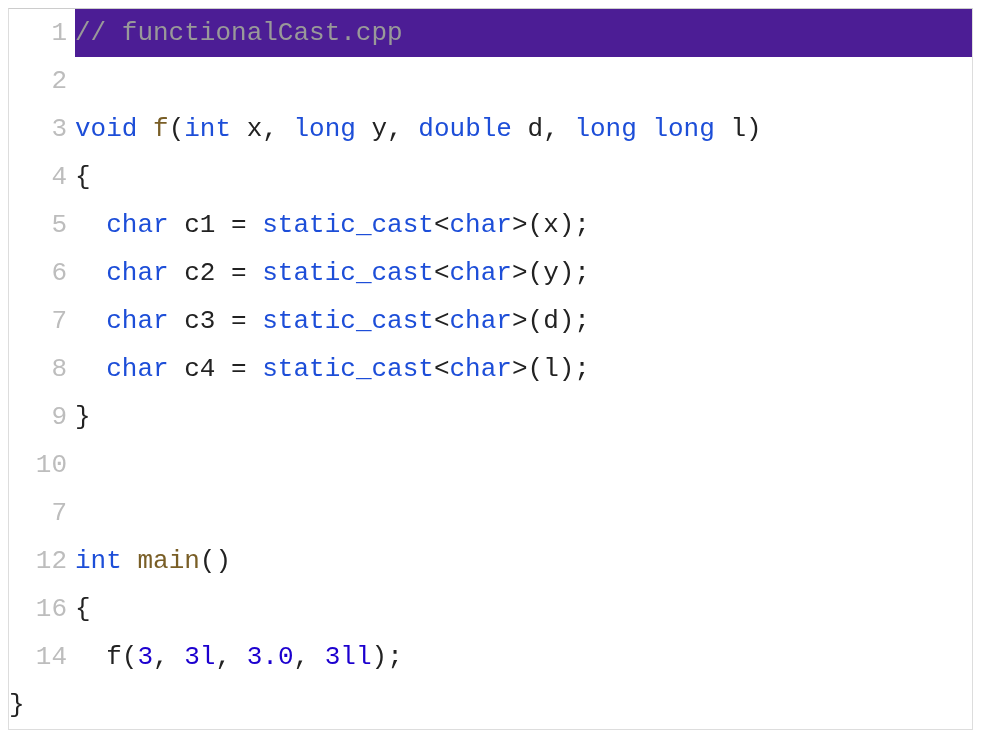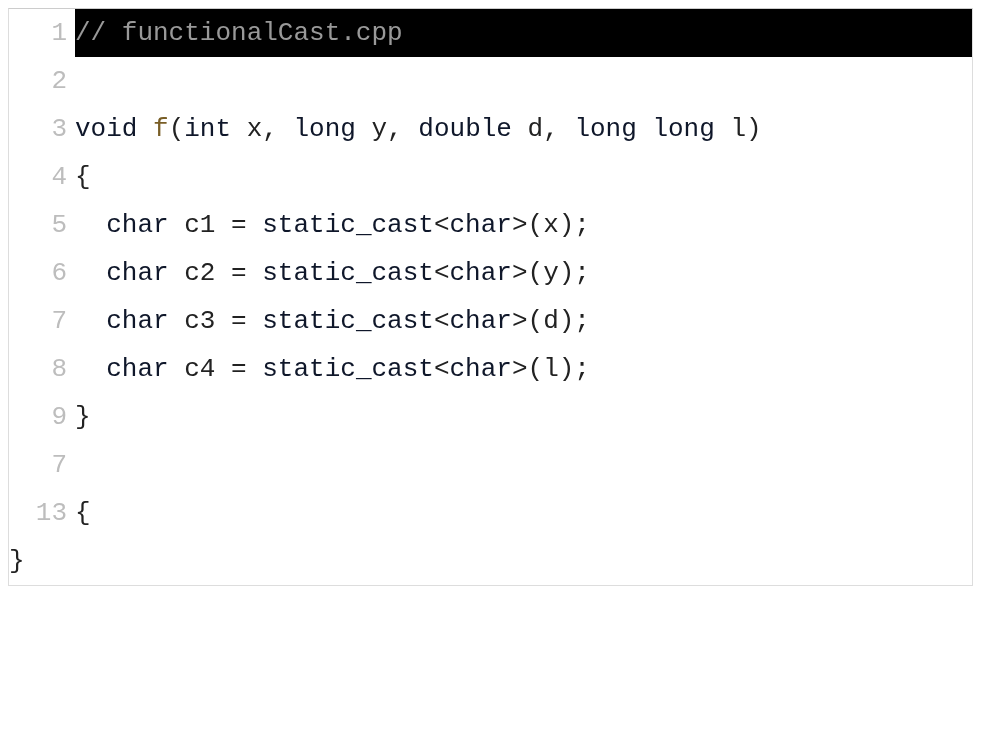--- a/index.html
+++ b/index.html
@@ -29,25 +29,25 @@
     user-select: none;
     font-weight: 300;
     flex-shrink: 0;
   }
   .code {
     white-space: pre;
     flex: 1;
     padding-right: 10px;
   }
   .line-highlight {
-    background: #000000;
+    background: #4c1d95;
   }
   
   .t-comment   { color: #999999; }
-  .t-keyword   { color: #0f172a; }  
+  .t-keyword   { color: #1d4ed8; }  
   .t-func      { color: #795E26; }
   .t-number    { color: #1C00CF; }
   .t-default   { color: #222; }
 </style>
 </head>
 <body>
 
 <div class="code-container" id="code-root">
     <div class="code-line">
       <div class="gutter">1</div>
@@ -79,23 +79,35 @@
     </div>
     <div class="code-line">
       <div class="gutter">8</div>
       <div class="code"><span class="t-default">  </span><span class="t-keyword">char</span><span class="t-default"> c4 = </span><span class="t-keyword">static_cast</span><span class="t-default">&lt;</span><span class="t-keyword">char</span><span class="t-default">&gt;(l);</span></div>
     </div>
     <div class="code-line">
       <div class="gutter">9</div>
       <div class="code"><span class="t-default">}</span></div>
     </div>
     <div class="code-line">
+      <div class="gutter">10</div>
+      <div class="code">&nbsp;</div>
+    </div>
+    <div class="code-line">
       <div class="gutter">7</div>
       <div class="code">&nbsp;</div>
     </div>
     <div class="code-line">
-      <div class="gutter">13</div>
+      <div class="gutter">12</div>
+      <div class="code"><span class="t-keyword">int</span><span class="t-default"> </span><span class="t-func">main</span><span class="t-default">()</span></div>
+    </div>
+    <div class="code-line">
+      <div class="gutter">16</div>
       <div class="code"><span class="t-default">{</span></div>
+    </div>
+    <div class="code-line">
+      <div class="gutter">14</div>
+      <div class="code"><span class="t-default">  f(</span><span class="t-number">3</span><span class="t-default">, </span><span class="t-number">3l</span><span class="t-default">, </span><span class="t-number">3.0</span><span class="t-default">, </span><span class="t-number">3ll</span><span class="t-default">);</span></div>
     </div>
     <div class="code-line">
       <div class="code"><span class="t-default">}</span></div>
     </div>
   </div>
 
 </body></html>

